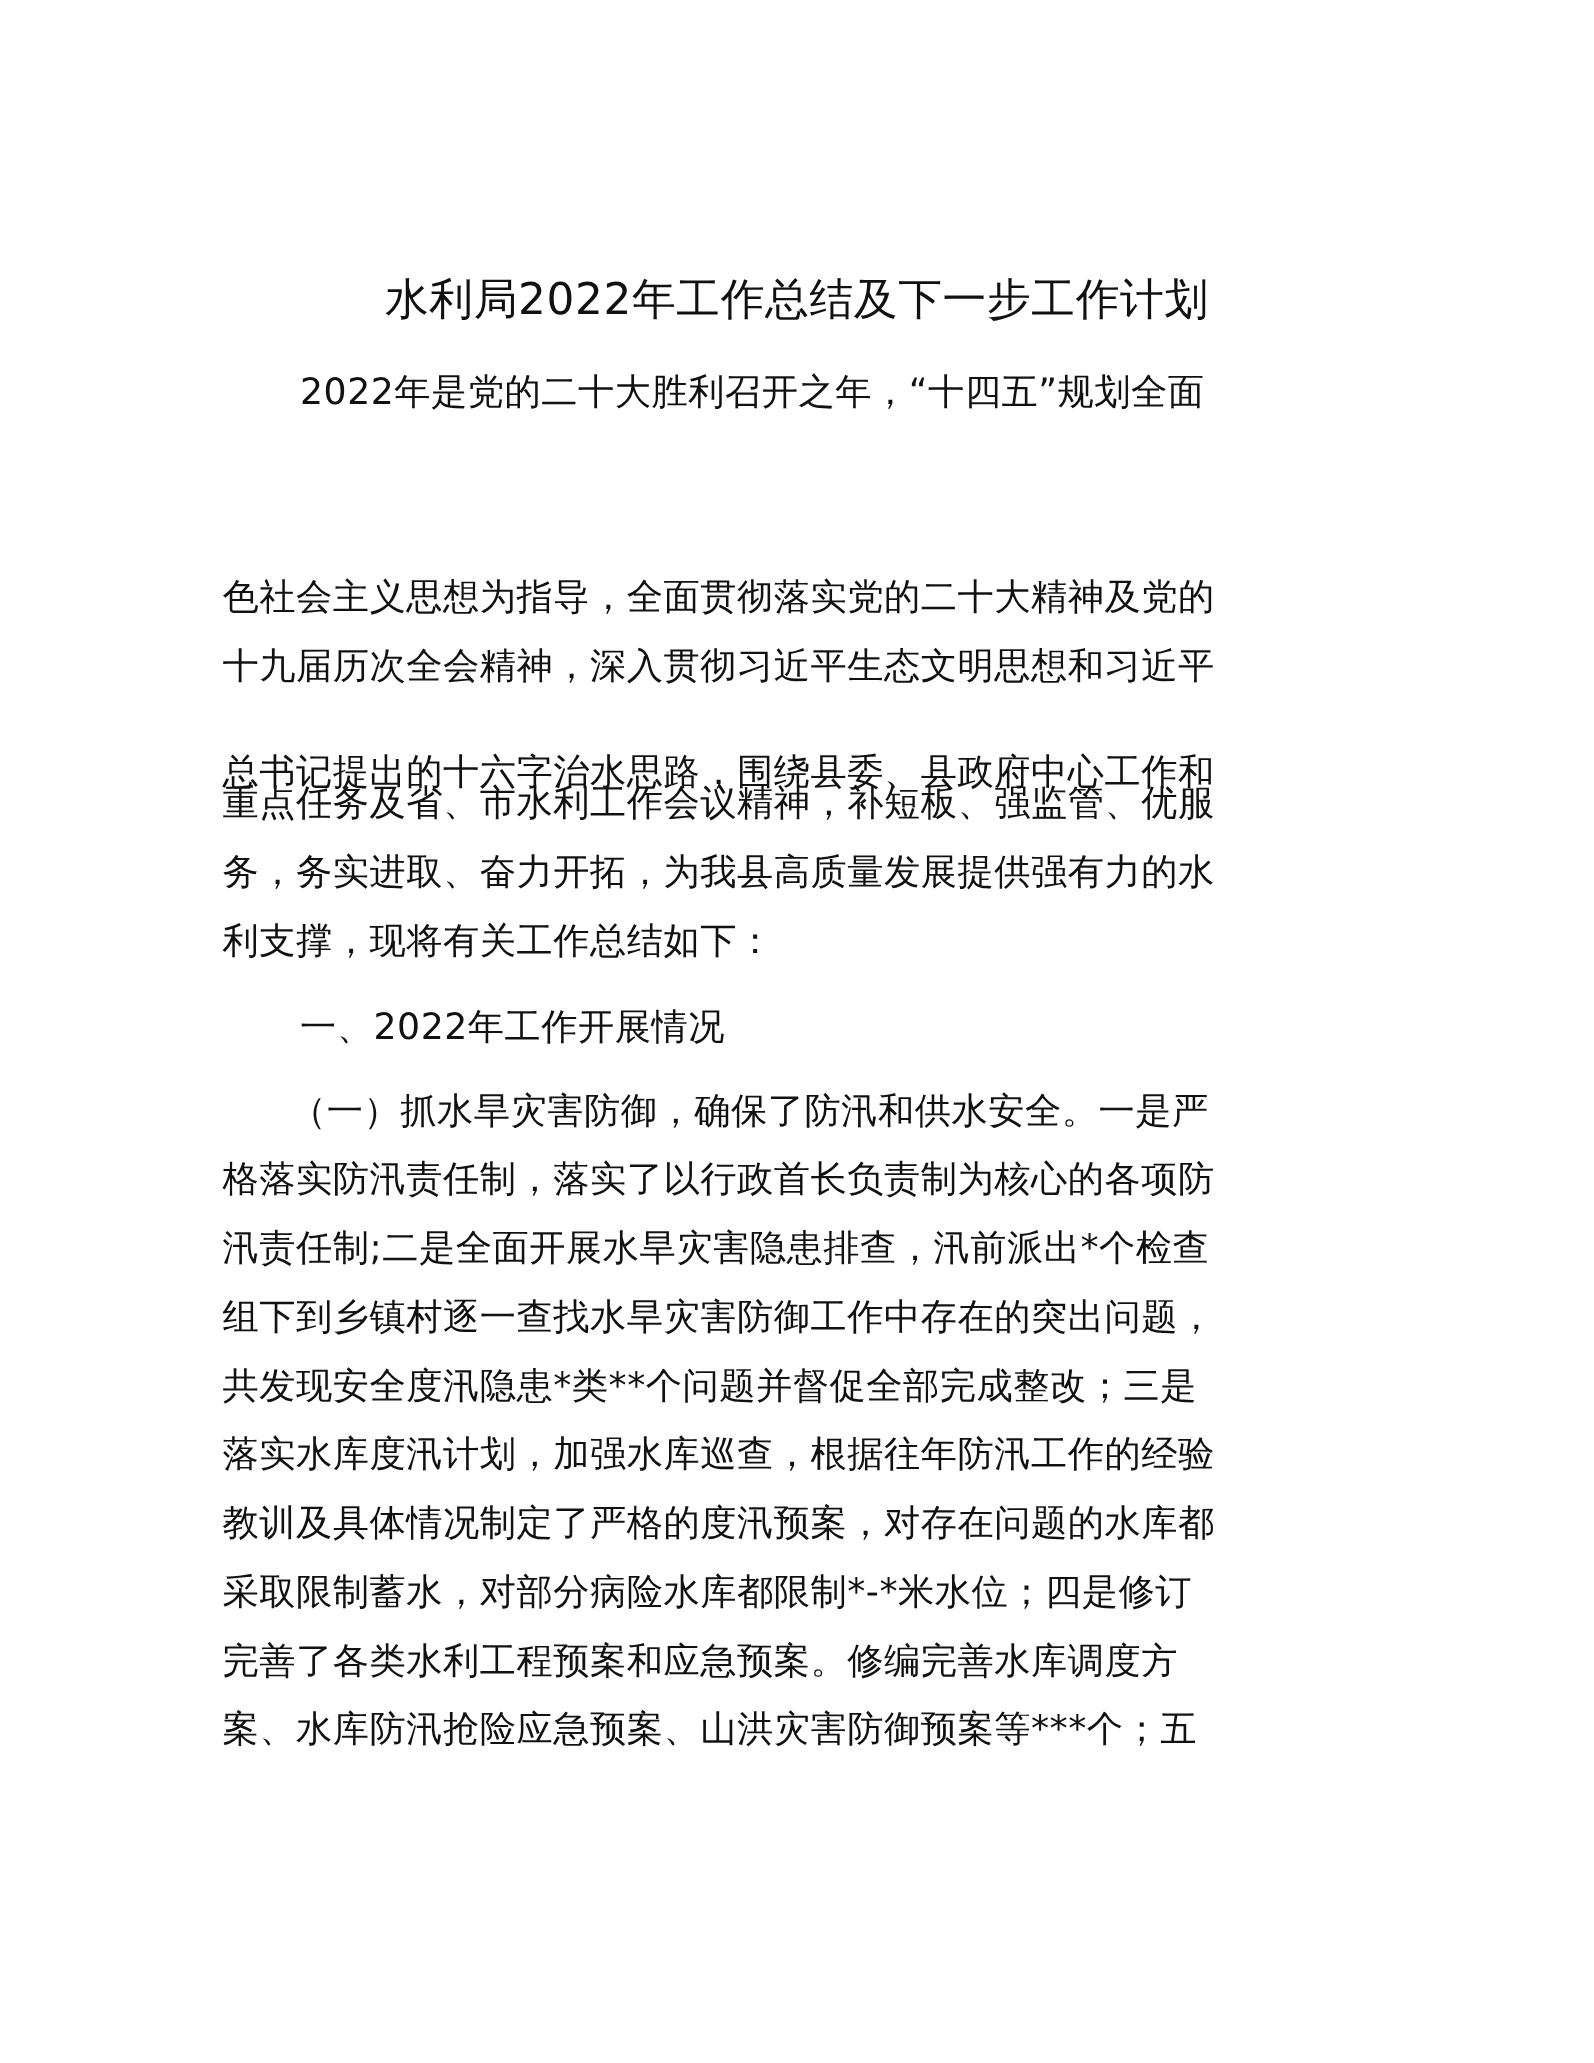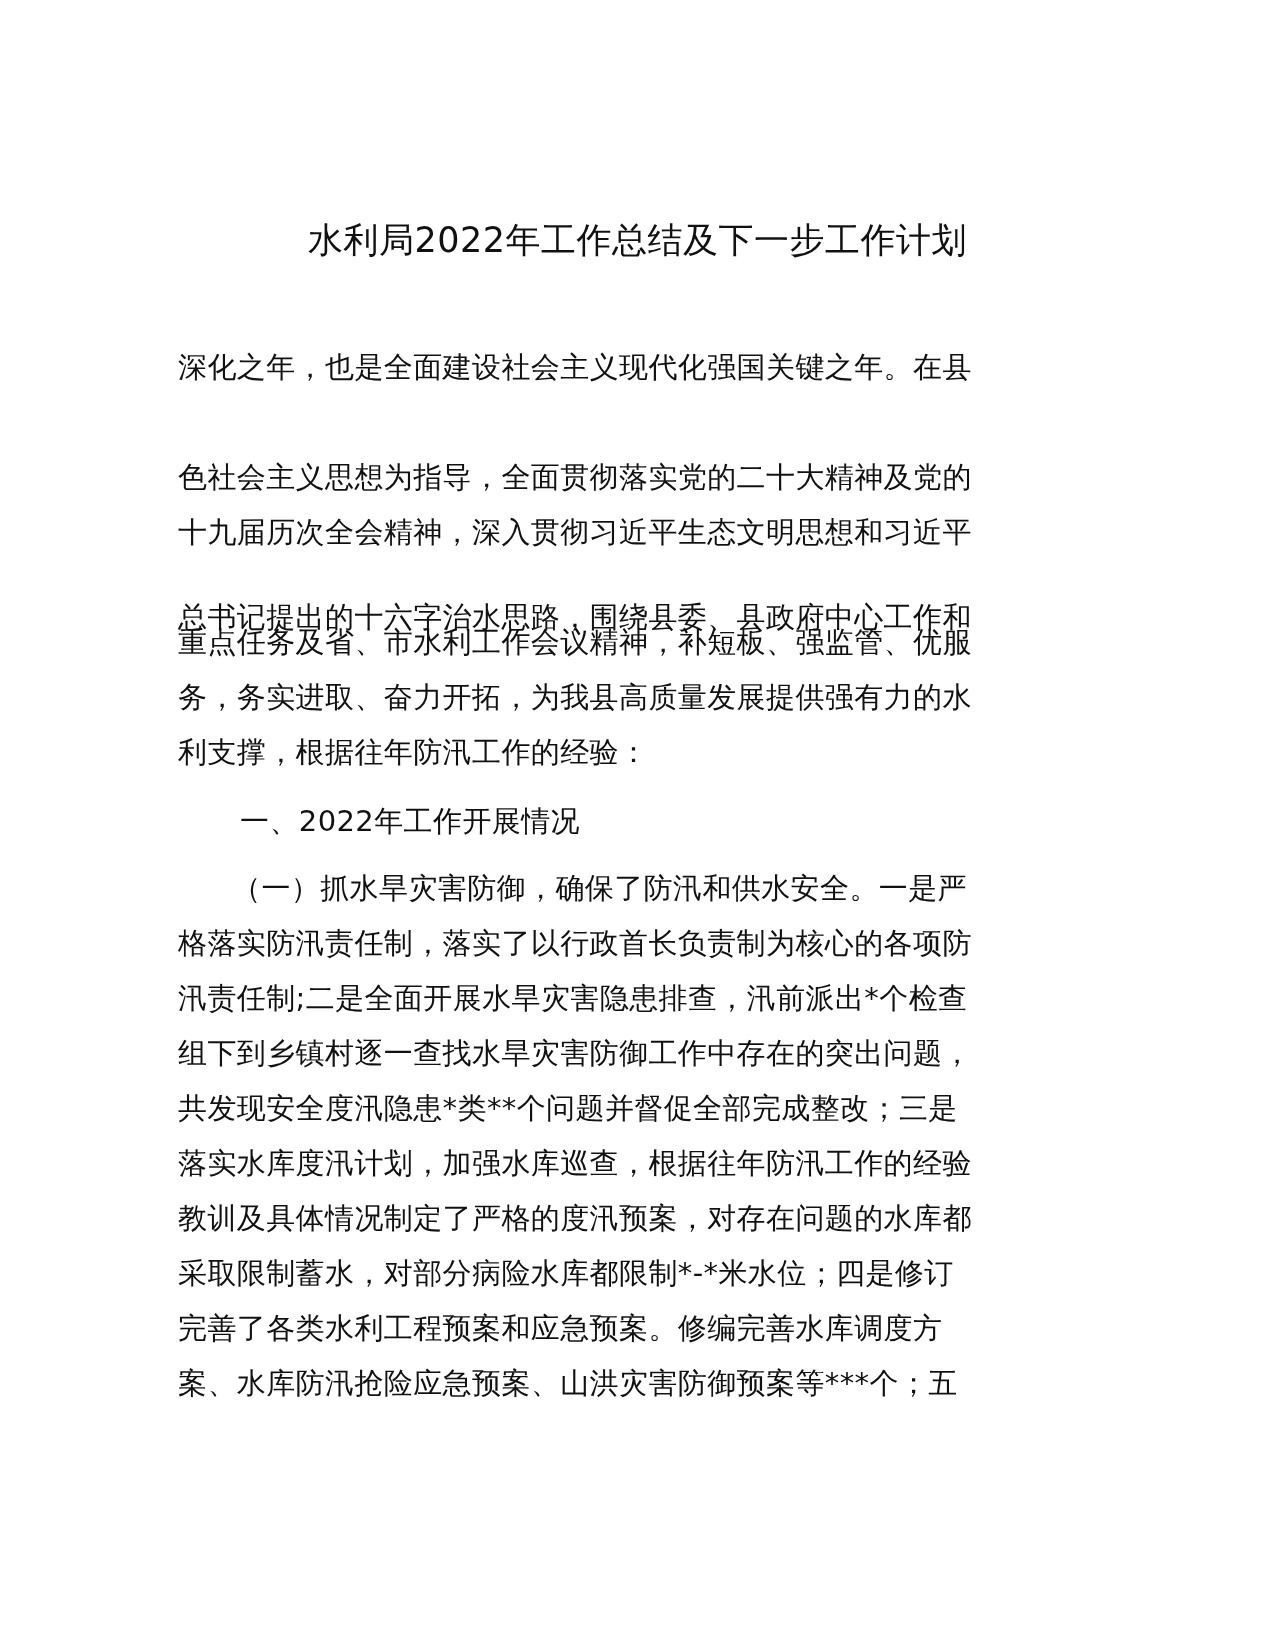--- a/index.html
+++ b/index.html
@@ -45,27 +45,27 @@
     }
     .line.indent { left: 240px; }
     .line.paren { left: 232px; }
   </style>
 </head>
 <body>
 
 <div class="page">
   <div class="title">水利局2022年工作总结及下一步工作计划</div>
 
-  <div class="line" style="top:347px;">深化之年，也是全面建设社会主义现代化强国关键之年。在县</div>
+  <div class="line indent" style="top:293px;">2022年是党的二十大胜利召开之年，“十四五”规划全面</div>
   <div class="line" style="top:457px;">色社会主义思想为指导，全面贯彻落实党的二十大精神及党的</div>
   <div class="line" style="top:512px;">十九届历次全会精神，深入贯彻习近平生态文明思想和习近平</div>
   <div class="line" style="top:597px;">总书记提出的十六字治水思路，围绕县委、县政府中心工作和</div>
   <div class="line" style="top:622px;">重点任务及省、市水利工作会议精神，补短板、强监管、优服</div>
   <div class="line" style="top:677px;">务，务实进取、奋力开拓，为我县高质量发展提供强有力的水</div>
-  <div class="line" style="top:732px;">利支撑，根据往年防汛工作的经验：</div>
+  <div class="line" style="top:732px;">利支撑，现将有关工作总结如下：</div>
 
   <div class="line indent" style="top:801px;">一、2022年工作开展情况</div>
 
   <div class="line paren" style="top:868px;">（一）抓水旱灾害防御，确保了防汛和供水安全。一是严</div>
   <div class="line" style="top:923px;">格落实防汛责任制，落实了以行政首长负责制为核心的各项防</div>
   <div class="line" style="top:978px;">汛责任制;二是全面开展水旱灾害隐患排查，汛前派出*个检查</div>
   <div class="line" style="top:1033px;">组下到乡镇村逐一查找水旱灾害防御工作中存在的突出问题，</div>
   <div class="line" style="top:1088px;">共发现安全度汛隐患*类**个问题并督促全部完成整改；三是</div>
   <div class="line" style="top:1143px;">落实水库度汛计划，加强水库巡查，根据往年防汛工作的经验</div>
   <div class="line" style="top:1198px;">教训及具体情况制定了严格的度汛预案，对存在问题的水库都</div>

